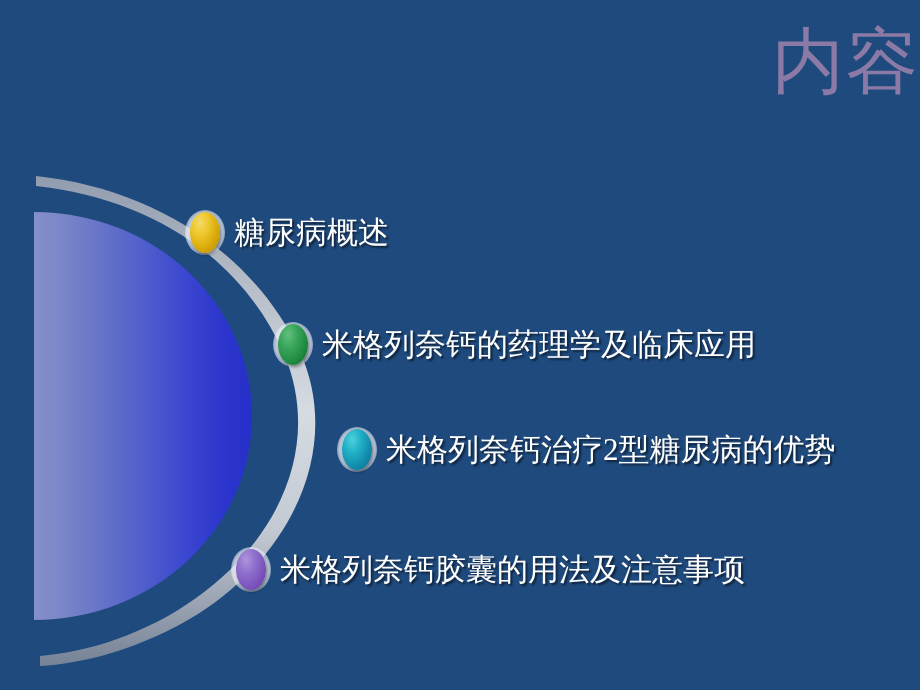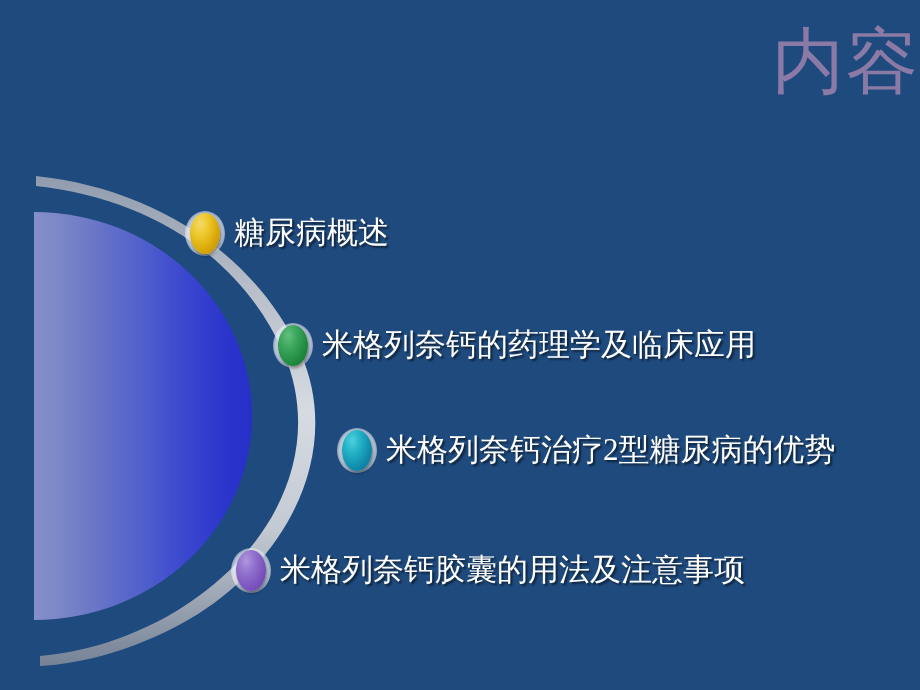--- a/index.html
+++ b/index.html
@@ -76,21 +76,21 @@
     color: rgba(150, 172, 205, 0.30);
     font-family: "Liberation Sans", sans-serif;
     white-space: nowrap;
     pointer-events: none;
   }
 
   
   .bullet {
     position: absolute;
     display: flex;
-    align-items: flex-end;
+    align-items: flex-start;
   }
   .bullet-dot {
     position: relative;
     width: 30px;
     height: 41px;
     flex: 0 0 auto;
   }
   .bullet-dot .halo {
     position: absolute;
     left: -5px;

